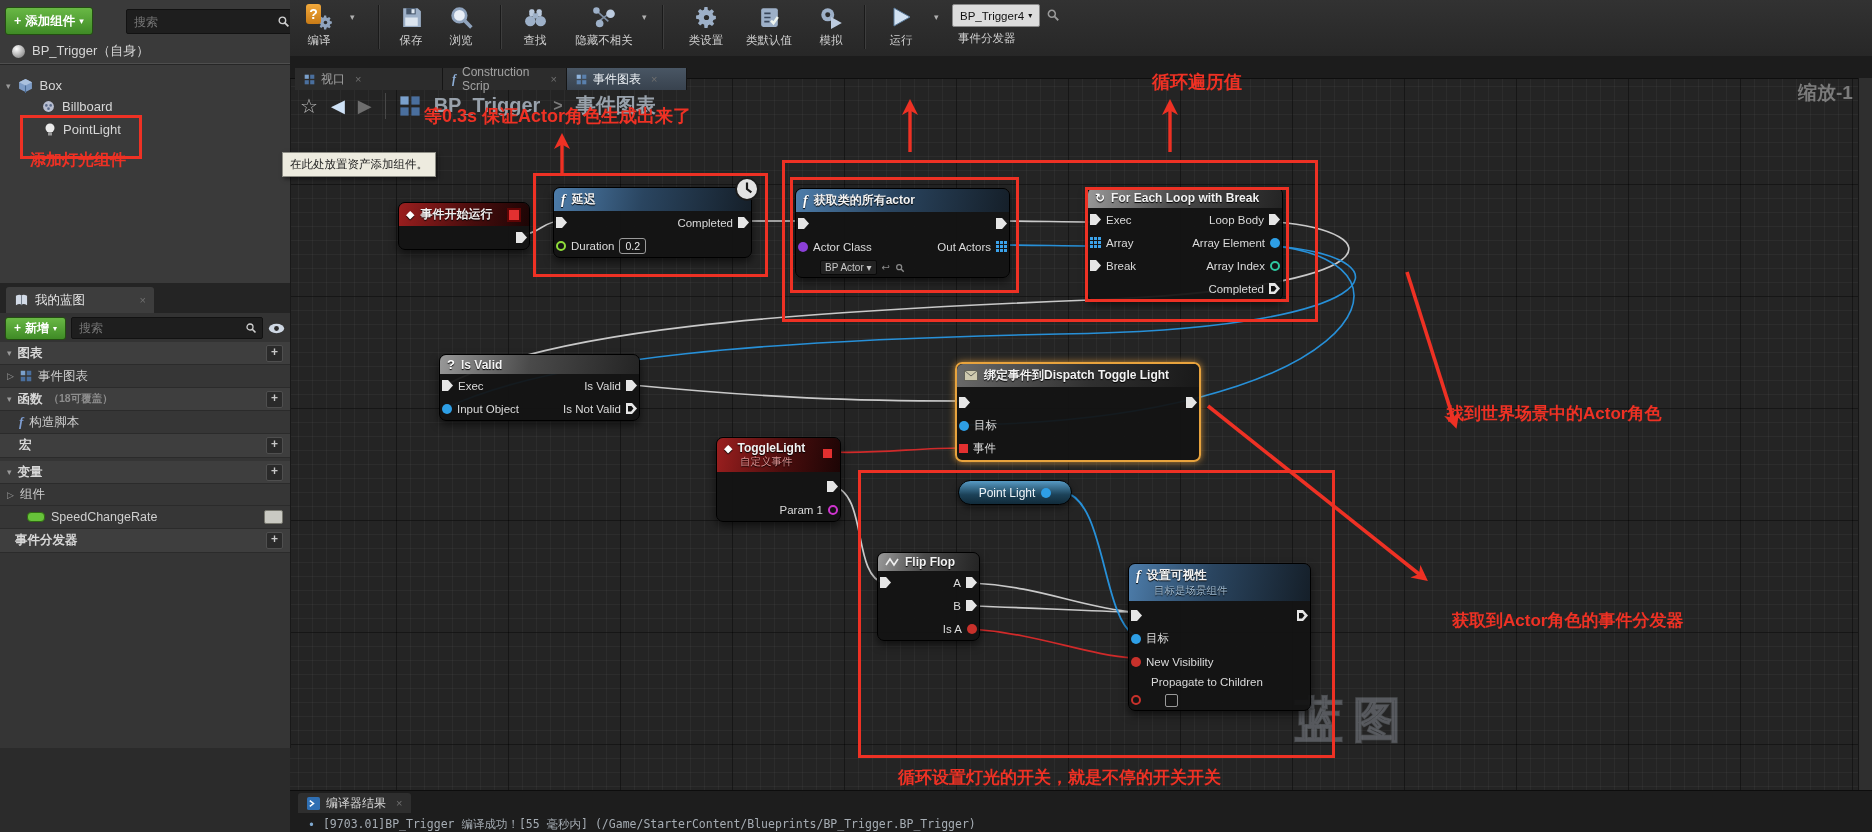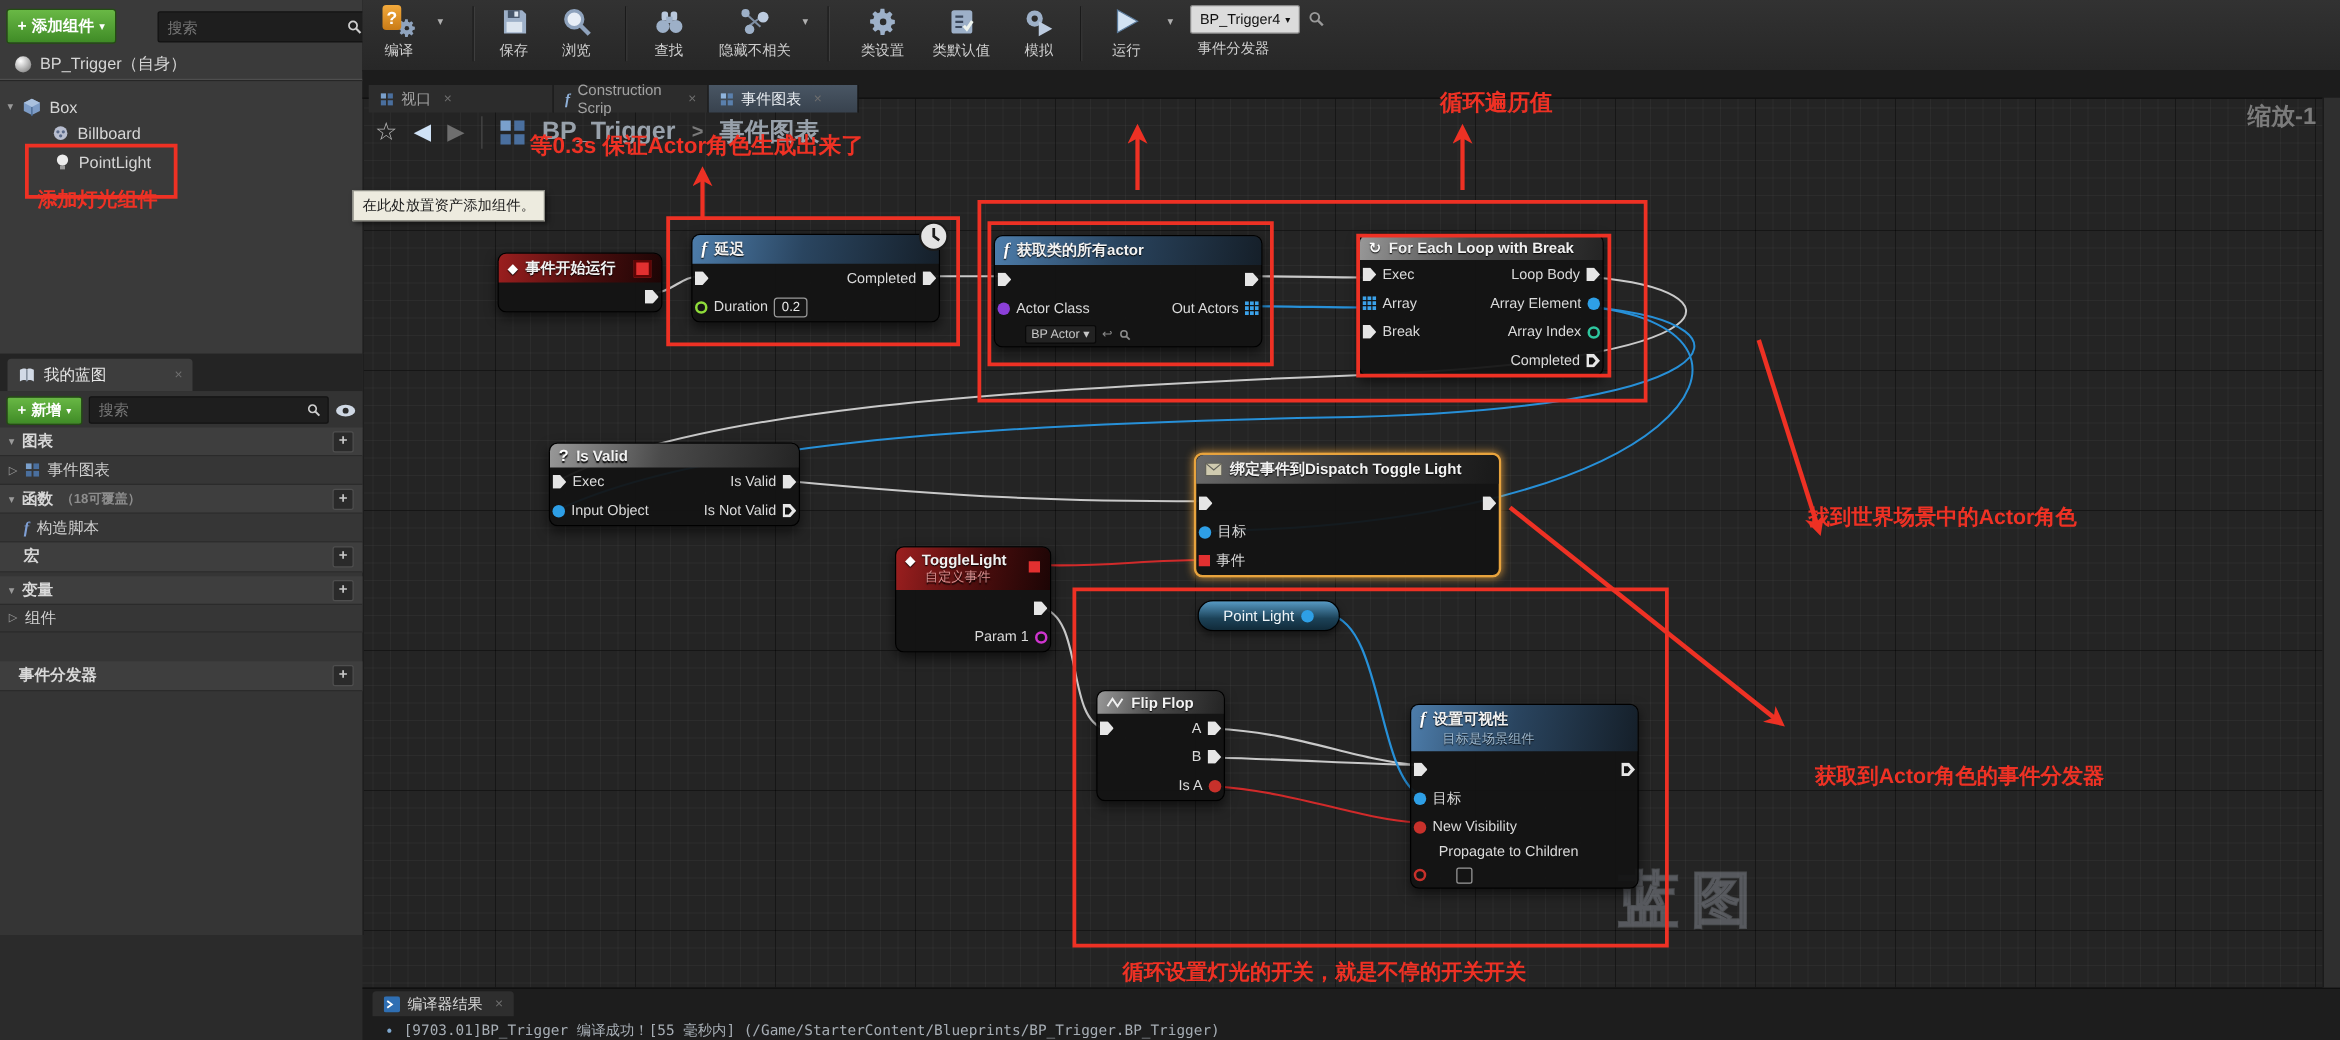--- a/index.html
+++ b/index.html
@@ -533,20 +533,26 @@
     </div>
     <div class="mbrow hdr" style="top:178px;height:23px;">
       <span class="tri">▾</span>
       <span>变量</span>
       <span class="plusbtn">+</span>
     </div>
     <div class="mbrow item" style="top:201px;height:22px;">
       <span class="tri">▷</span>
       <span>组件</span>
     </div>
+    <div class="mbrow item" style="top:223px;height:23px;">
+      <span style="width:14px;"></span>
+      <span class="varpill"></span>
+      <span>SpeedChangeRate</span>
+      <span class="vis-chip"></span>
+    </div>
     <div class="mbrow hdr" style="top:246px;height:24px;">
       <span style="width:2px;"></span>
       <span>事件分发器</span>
       <span class="plusbtn">+</span>
     </div>
   </div>
 
   <div class="abs" id="main-toolbar">
     <div class="tbtn" style="left:6px;width:46px;">
       <span class="ic">

